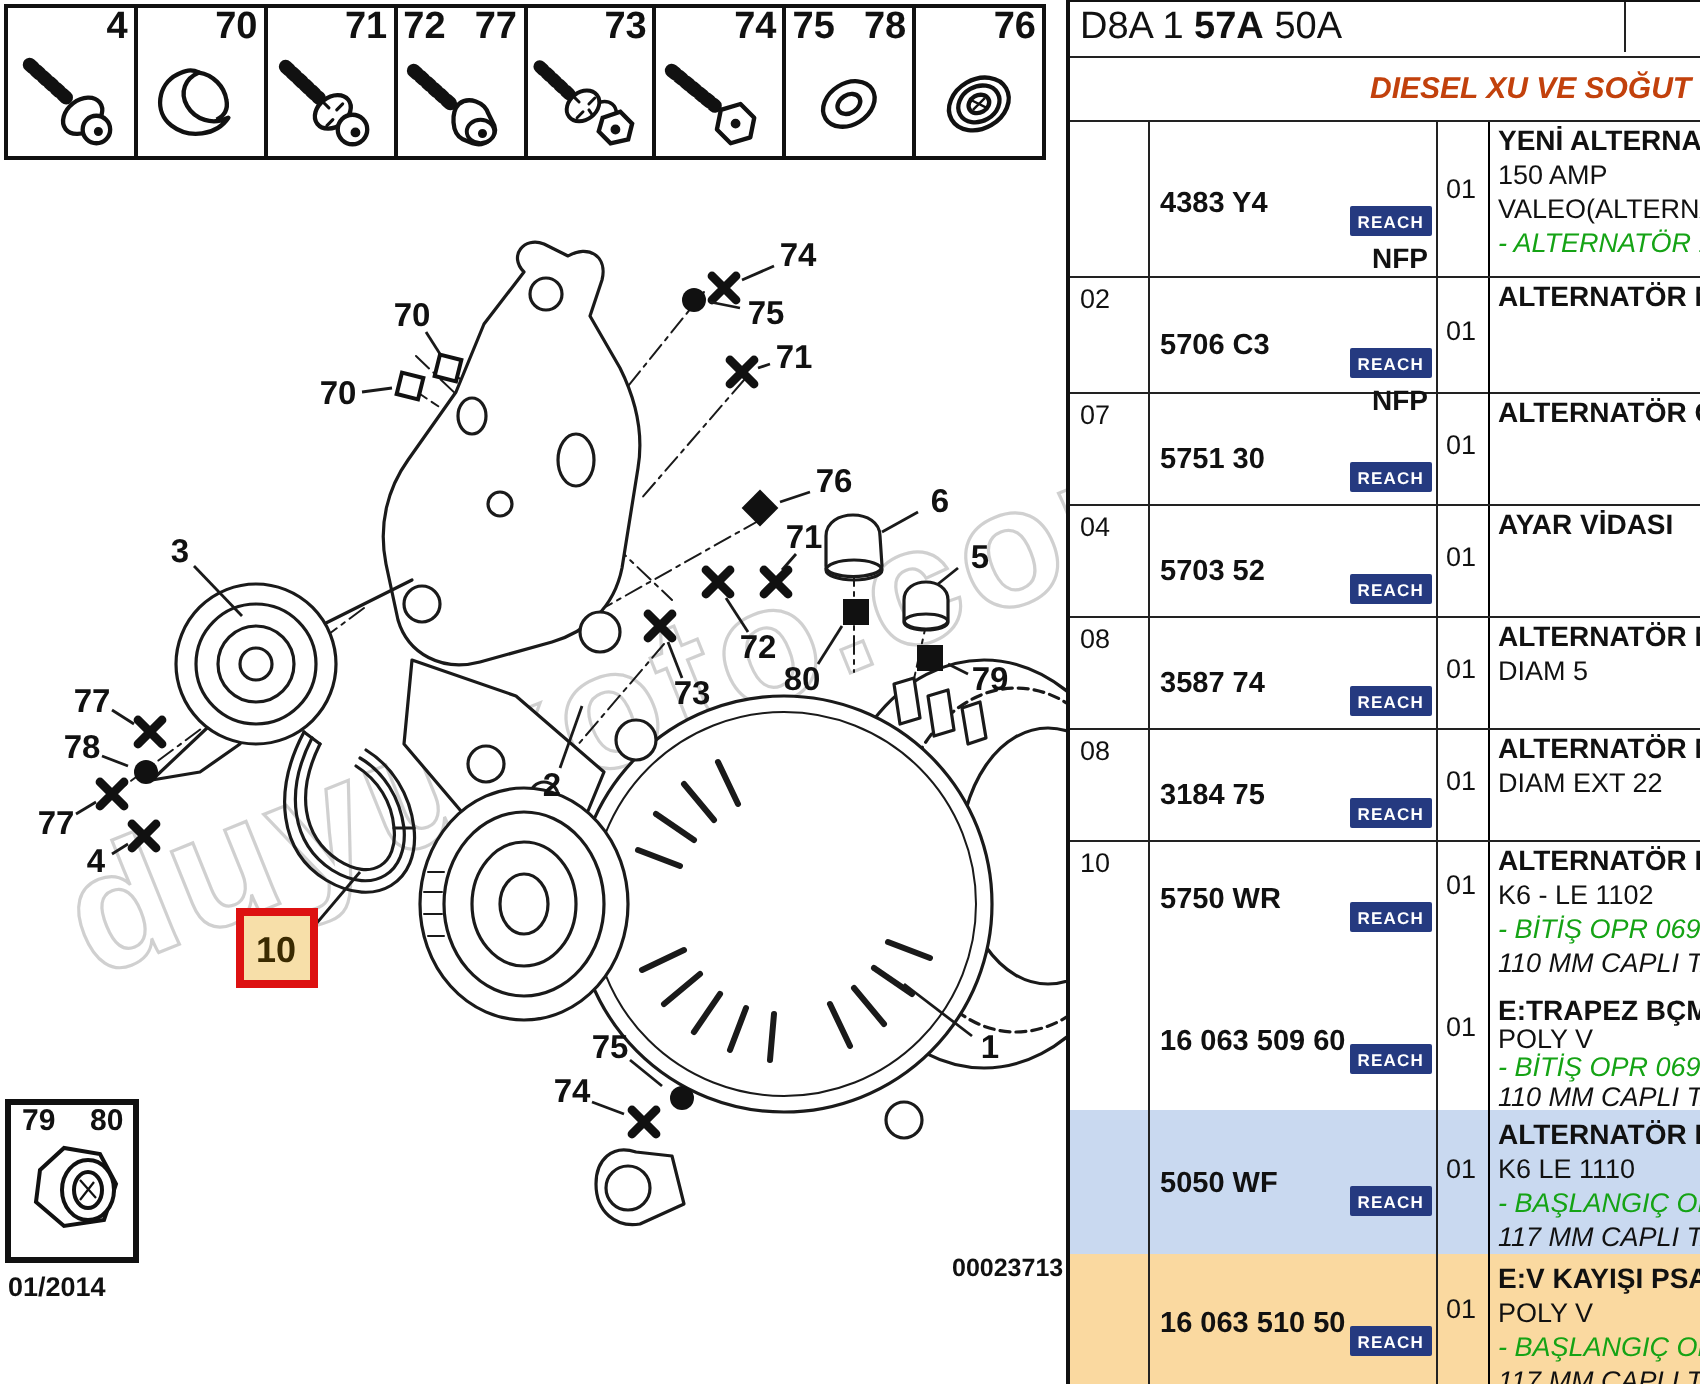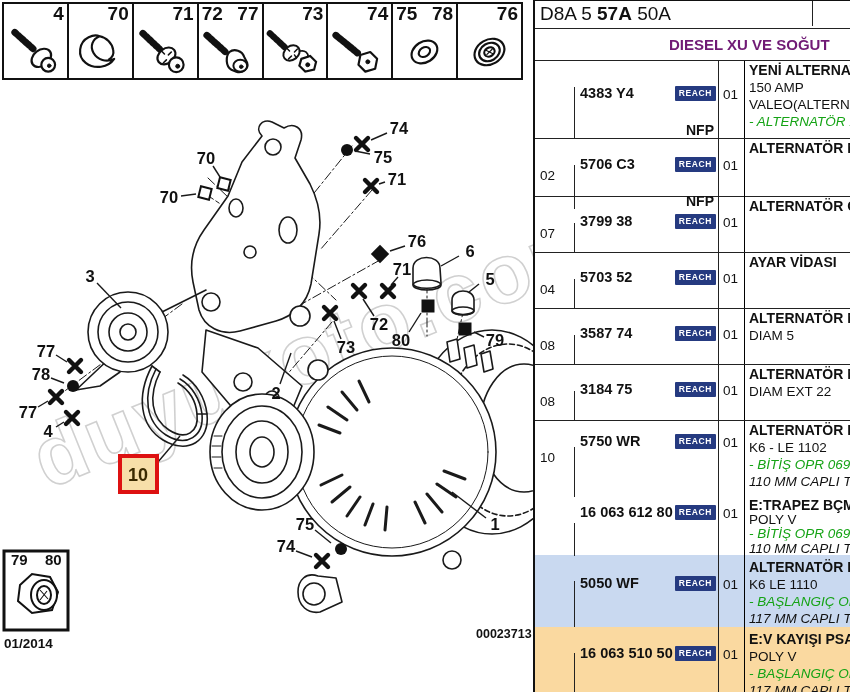--- a/index.html
+++ b/index.html
@@ -19,39 +19,39 @@
   
   .diagram{position:absolute;left:0;top:78px;width:533px;height:614px;}
 
   
   .tbl{position:absolute;left:533px;top:0;width:330px;border-left:2px solid #111;
        border-top:1.5px solid #111;background:#fff;}
   .tbl-header{position:relative;height:25px;border-bottom:1px solid #222;font-size:19px;
               padding:2px 0 0 5px;white-space:nowrap;}
   .hdr-div{position:absolute;left:277px;top:0;width:1px;height:25px;background:#222;}
   .tbl-green{position:relative;height:31px;border-bottom:1px solid #222;}
-  .tbl-green span{position:absolute;left:134px;top:7px;font-size:15px;font-weight:bold;
-                  color:#701a75;white-space:nowrap;}
+  .tbl-green span{position:absolute;left:150px;top:7px;font-size:15px;font-weight:bold;
+                  font-style:italic;color:#c2410c;white-space:nowrap;}
   .row{display:grid;grid-template-columns:40px 144px 26px 1fr;--pt:16px;}
   .row.sep{border-bottom:1px solid #222;}
   .v-r1{height:77px;--pt:24px;}
   .v-r2{height:57px;--pt:17px;}
   .v-std{height:55px;--pt:16px;}
   .v-g1{height:76px;--pt:12px;}
   .v-g2{height:58px;--pt:7px;}
   .v-blue{height:72px;--pt:20px;background:#c9d9f0;}
   .v-orange{height:71px;--pt:18px;background:#fad9a0;border-bottom:2px solid #111;}
-  .c-item{border-right:1px solid #222;font-size:13.5px;padding:3px 0 0 5px;margin-top:26px;}
+  .c-item{border-right:1px solid #222;font-size:13.5px;padding:3px 0 0 5px;}
   .c-part{border-right:1px solid #222;position:relative;}
   .part-line{display:flex;justify-content:space-between;align-items:center;
              padding:0 2px 0 5px;margin-top:var(--pt);}
   .pnum{font-weight:bold;font-size:14.5px;white-space:nowrap;}
   .reach{background:#253a80;color:#fff;font-weight:bold;font-size:8.5px;letter-spacing:.6px;
-         padding:2.5px 4px;border-radius:1px;cursor:pointer;}
-  .nfp{text-align:right;font-weight:bold;font-size:14px;margin-top:21px;padding-right:4px;}
+         padding:2.5px 4px;border-radius:1px;cursor:pointer;margin-top:18px;}
+  .nfp{text-align:right;font-weight:bold;font-size:14px;margin-top:3px;padding-right:4px;}
   .c-qty{border-right:1px solid #000000;font-size:13.5px;padding:calc(var(--pt) + 2px) 0 0 4px;}
   .c-desc{padding:1px 0 0 4px;white-space:nowrap;overflow:visible;}
   .c-desc p{margin:0;line-height:17px;}
   .v-g2 .c-desc p{line-height:14.5px;}
   .v-blue .c-desc,.v-orange .c-desc{padding-top:4px;}
   .d-b{font-weight:bold;font-size:14px;}
   .d-p{font-size:13.5px;}
   .d-g{font-size:13.5px;font-style:italic;color:#15a315;}
   .d-i{font-size:13.5px;font-style:italic;}
 </style>
@@ -335,21 +335,21 @@
         <path d="M40,590 l8,9 M40,600 l7,-9" stroke-width="1.1" fill="none"></path>
       </g>
       <text x="4" y="648" font-size="13.5" font-weight="bold" fill="#111">01/2014</text>
     </g>
 
     <text x="476" y="638" font-size="12.5" font-weight="bold" fill="#111">00023713</text>
   </svg>
 
   <div class="tbl">
     <div class="tbl-header">
-      <span>D8A 5</span>
+      <span>D8A 1</span>
       <b>57A</b>
       <span>50A</span>
       <span class="hdr-div"></span>
     </div>
     <div class="tbl-green">
       <span>DIESEL XU VE SOĞUT</span>
     </div>
     <div id="tbl-body">
         <div class="row v-r1 sep">
           <div class="c-item"></div>
@@ -379,21 +379,21 @@
           </div>
           <div class="c-qty">01</div>
           <div class="c-desc">
             <p class="d-b">ALTERNATÖR MESNE</p>
           </div>
         </div>
         <div class="row v-std sep">
           <div class="c-item">07</div>
           <div class="c-part">
             <div class="part-line">
-              <span class="pnum">3799 38</span>
+              <span class="pnum">5751 30</span>
               <span class="reach">REACH</span>
             </div>
           </div>
           <div class="c-qty">01</div>
           <div class="c-desc">
             <p class="d-b">ALTERNATÖR GERİCİ</p>
           </div>
         </div>
         <div class="row v-std sep">
           <div class="c-item">04</div>
@@ -449,21 +449,21 @@
             <p class="d-b">ALTERNATÖR KAYIŞI</p>
             <p class="d-p">K6 - LE 1102</p>
             <p class="d-g">- BİTİŞ OPR 06993</p>
             <p class="d-i">110 MM CAPLI TAKVİY</p>
           </div>
         </div>
         <div class="row v-g2">
           <div class="c-item"></div>
           <div class="c-part">
             <div class="part-line">
-              <span class="pnum">16 063 612 80</span>
+              <span class="pnum">16 063 509 60</span>
               <span class="reach">REACH</span>
             </div>
           </div>
           <div class="c-qty">01</div>
           <div class="c-desc">
             <p class="d-b">E:TRAPEZ BÇM KAYIŞ</p>
             <p class="d-p">POLY V</p>
             <p class="d-g">- BİTİŞ OPR 06993 VE</p>
             <p class="d-i">110 MM CAPLI TAKVİY</p>
           </div>

